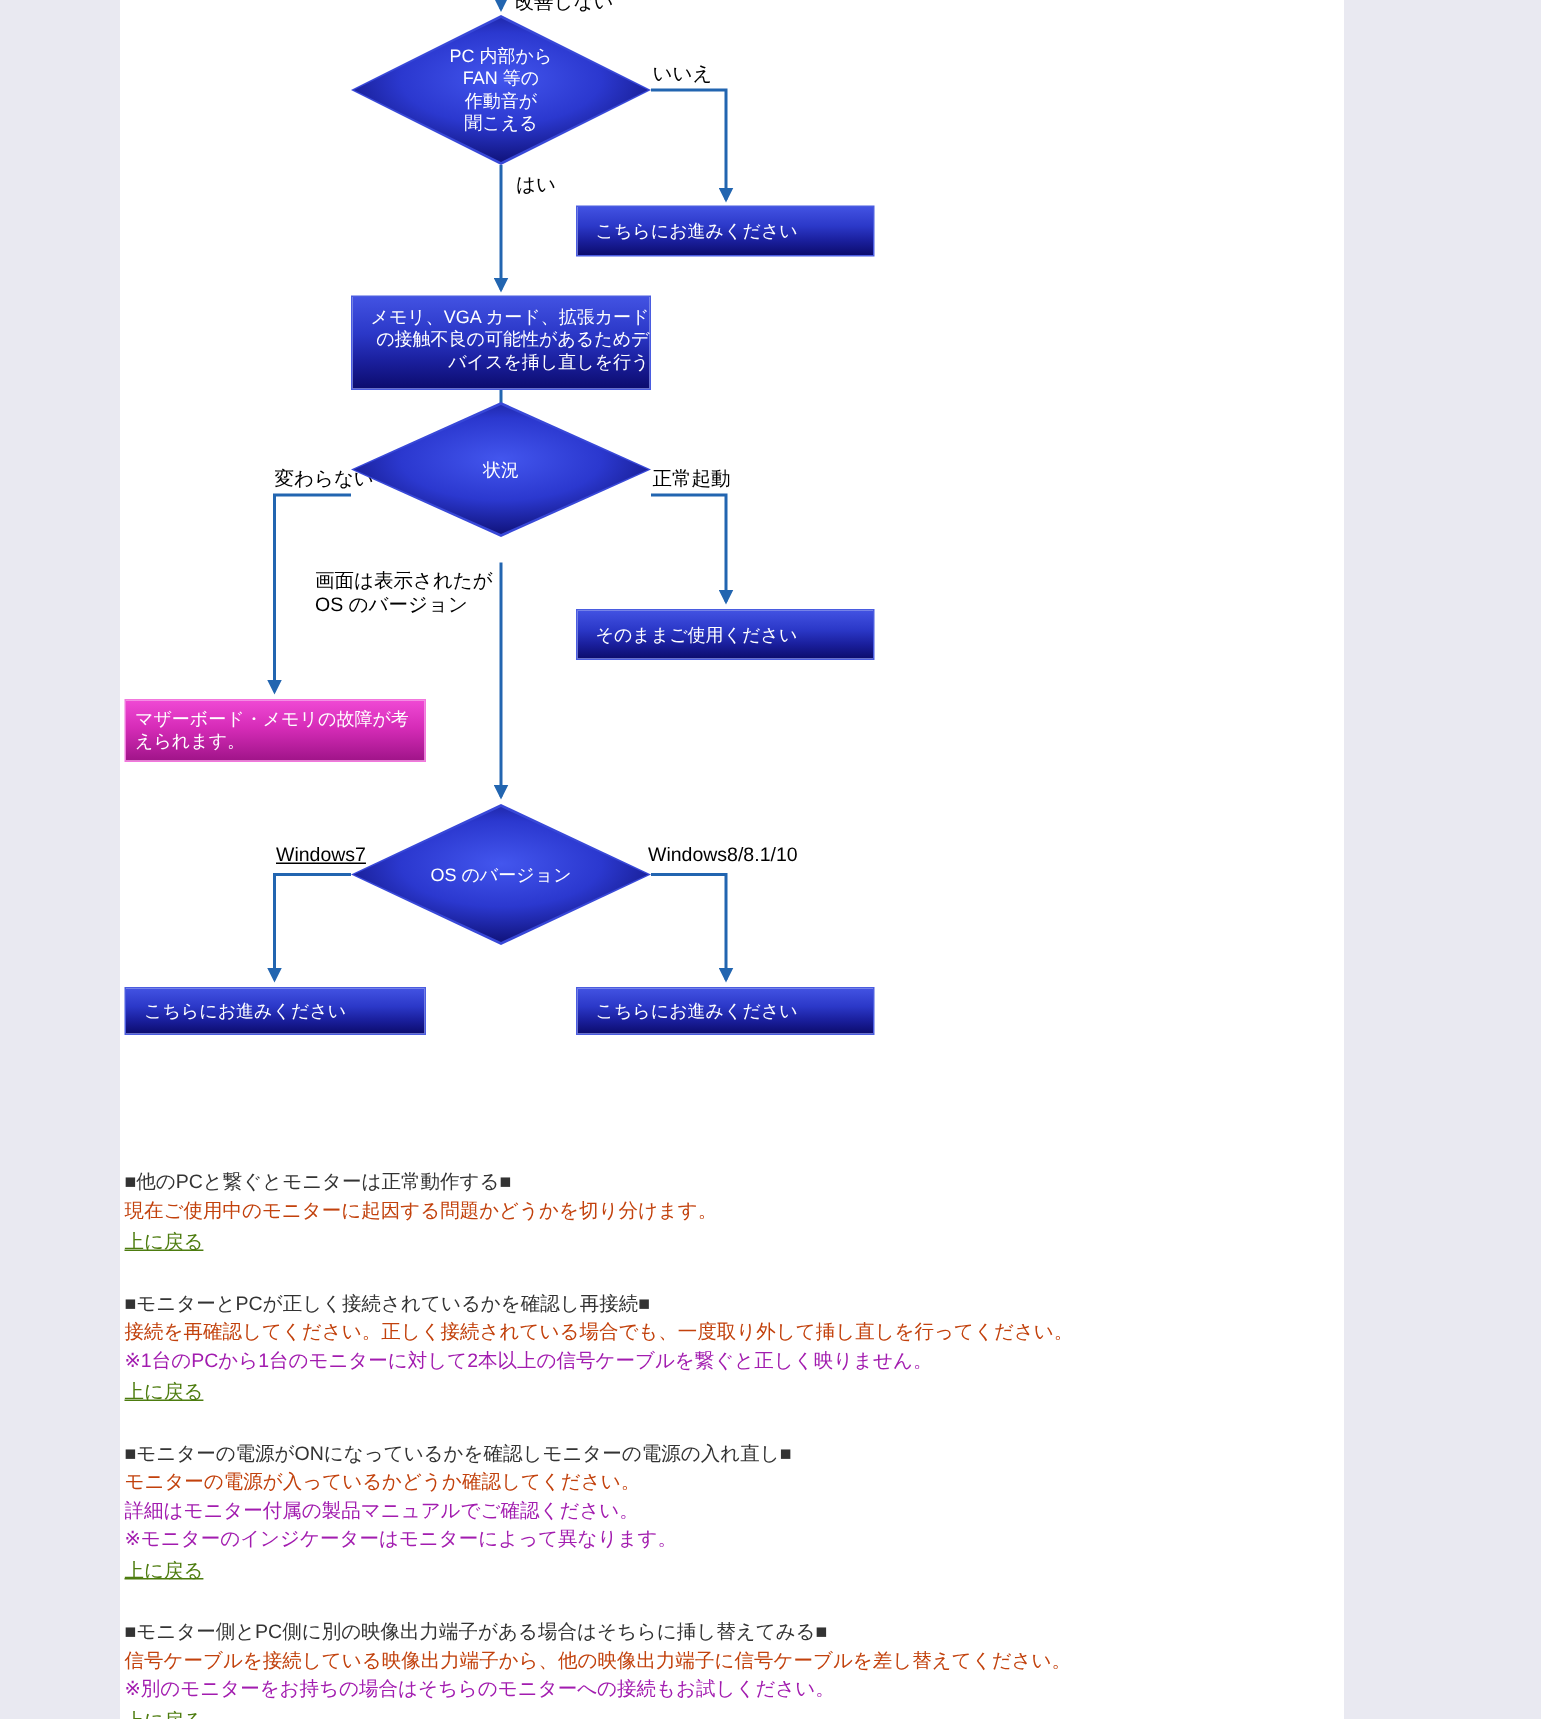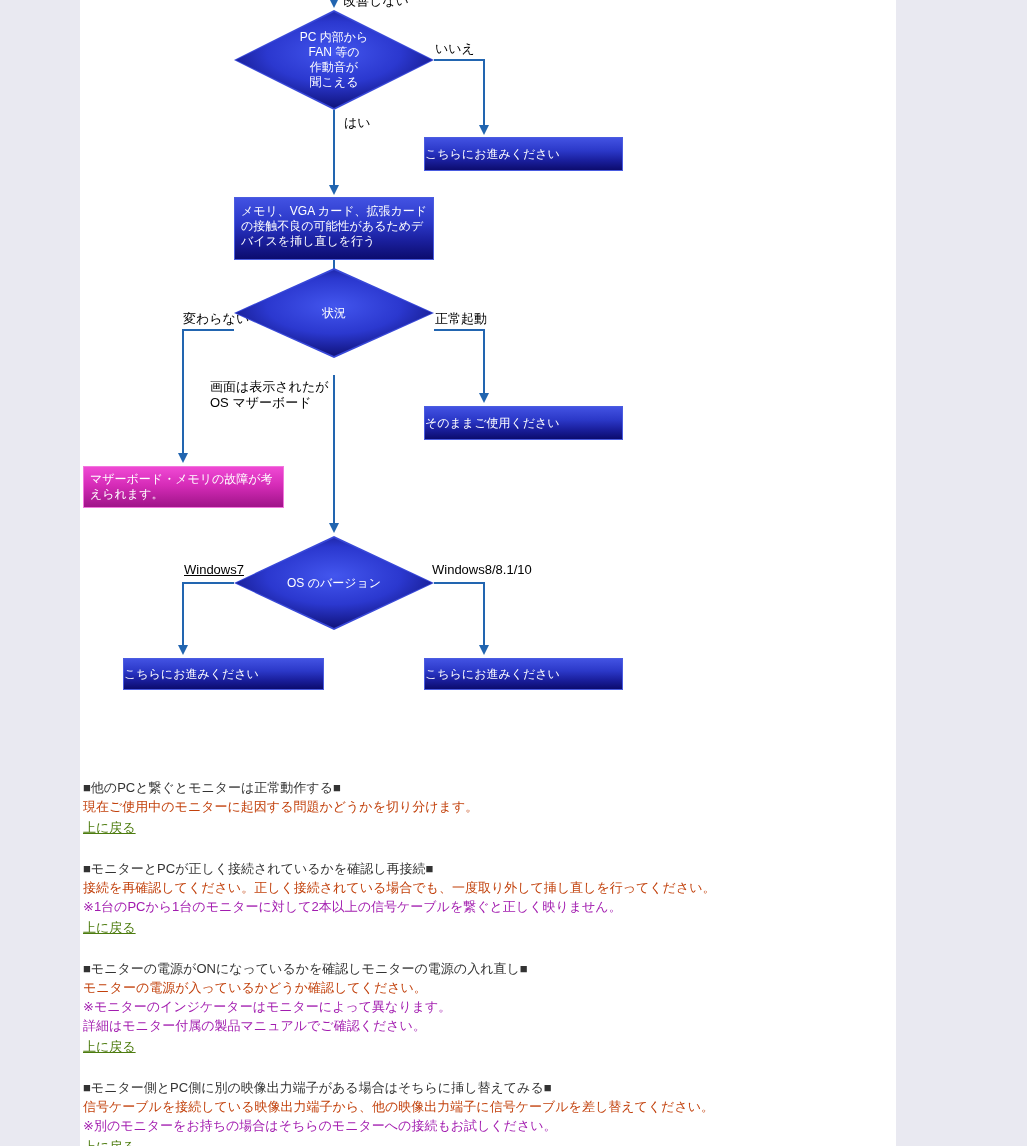--- a/index.html
+++ b/index.html
@@ -25,22 +25,22 @@
     background:radial-gradient(ellipse 62% 58% at 50% 42%, #4356ee 0%, #2b38cf 55%, #10137c 100%);
     display:flex;align-items:center;justify-content:center;
     color:#fff;font-size:12px;line-height:15px;text-align:center;white-space:pre-line;
   }
   .fbox{
     position:absolute;box-sizing:border-box;
     border:1px solid #4a5ce0;
     background:linear-gradient(180deg,#4252e2 0%,#2b38c8 40%,#1a1f9d 70%,#0c0c6e 100%);
     color:#fff;font-size:12px;line-height:15px;text-align:left;
   }
-  .fbox.center{display:flex;align-items:center;padding-left:0;margin-left:40px;}
-  .fbox.multi{padding:6px 0 0 6px;}
+  .fbox.center{display:flex;align-items:center;padding-left:12px;}
+  .fbox.multi{padding:6px 0 0 6px;text-align:right;}
   .fbox.magenta{
     background:linear-gradient(180deg,#ef49d4 0%,#d62cb8 45%,#a01489 100%);
     border-color:#f277dd;
     padding:5px 6px 0 6px;
   }
   .elabel{
     position:absolute;font-size:13px;line-height:16px;color:#000;white-space:pre-line;
   }
 
   
@@ -75,21 +75,21 @@
       <path d="M434,583 L484,583 L484,653" marker-end="url(#arrow)"></path>
     </g>
   </svg>
 
   <div class="elabel" style="left:343px;top:-7px;">改善しない</div>
   <div class="elabel" style="left:435px;top:41px;">いいえ</div>
   <div class="elabel" style="left:344px;top:115px;">はい</div>
   <div class="elabel" style="left:183px;top:311px;">変わらない</div>
   <div class="elabel" style="left:435px;top:311px;">正常起動</div>
   <div class="elabel" style="left:210px;top:379px;">画面は表示されたが
-OS マザーボード</div>
+OS のバージョン</div>
   <div class="elabel" style="left:184px;top:562px;text-decoration:underline;">Windows7</div>
   <div class="elabel" style="left:432px;top:562px;">Windows8/8.1/10</div>
 
   <div class="diamond" style="left:234px;top:10px;width:200px;height:100px;">
     <div class="diamond-inner">PC 内部から
 FAN 等の
 作動音が
 聞こえる</div>
   </div>
 
@@ -123,22 +123,22 @@
     <div class="section">
       <div class="sec-title">■モニターとPCが正しく接続されているかを確認し再接続■</div>
       <div class="sec-body">接続を再確認してください。正しく接続されている場合でも、一度取り外して挿し直しを行ってください。</div>
       <div class="sec-red">※1台のPCから1台のモニターに対して2本以上の信号ケーブルを繋ぐと正しく映りません。</div>
       <a href="#" class="back-link">上に戻る</a>
     </div>
 
     <div class="section">
       <div class="sec-title">■モニターの電源がONになっているかを確認しモニターの電源の入れ直し■</div>
       <div class="sec-body">モニターの電源が入っているかどうか確認してください。</div>
+      <div class="sec-red">詳細はモニター付属の製品マニュアルでご確認ください。</div>
       <div class="sec-red">※モニターのインジケーターはモニターによって異なります。</div>
-      <div class="sec-red">詳細はモニター付属の製品マニュアルでご確認ください。</div>
       <a href="#" class="back-link">上に戻る</a>
     </div>
 
     <div class="section">
       <div class="sec-title">■モニター側とPC側に別の映像出力端子がある場合はそちらに挿し替えてみる■</div>
       <div class="sec-body">信号ケーブルを接続している映像出力端子から、他の映像出力端子に信号ケーブルを差し替えてください。</div>
       <div class="sec-red">※別のモニターをお持ちの場合はそちらのモニターへの接続もお試しください。</div>
       <a href="#" class="back-link">上に戻る</a>
     </div>
 

